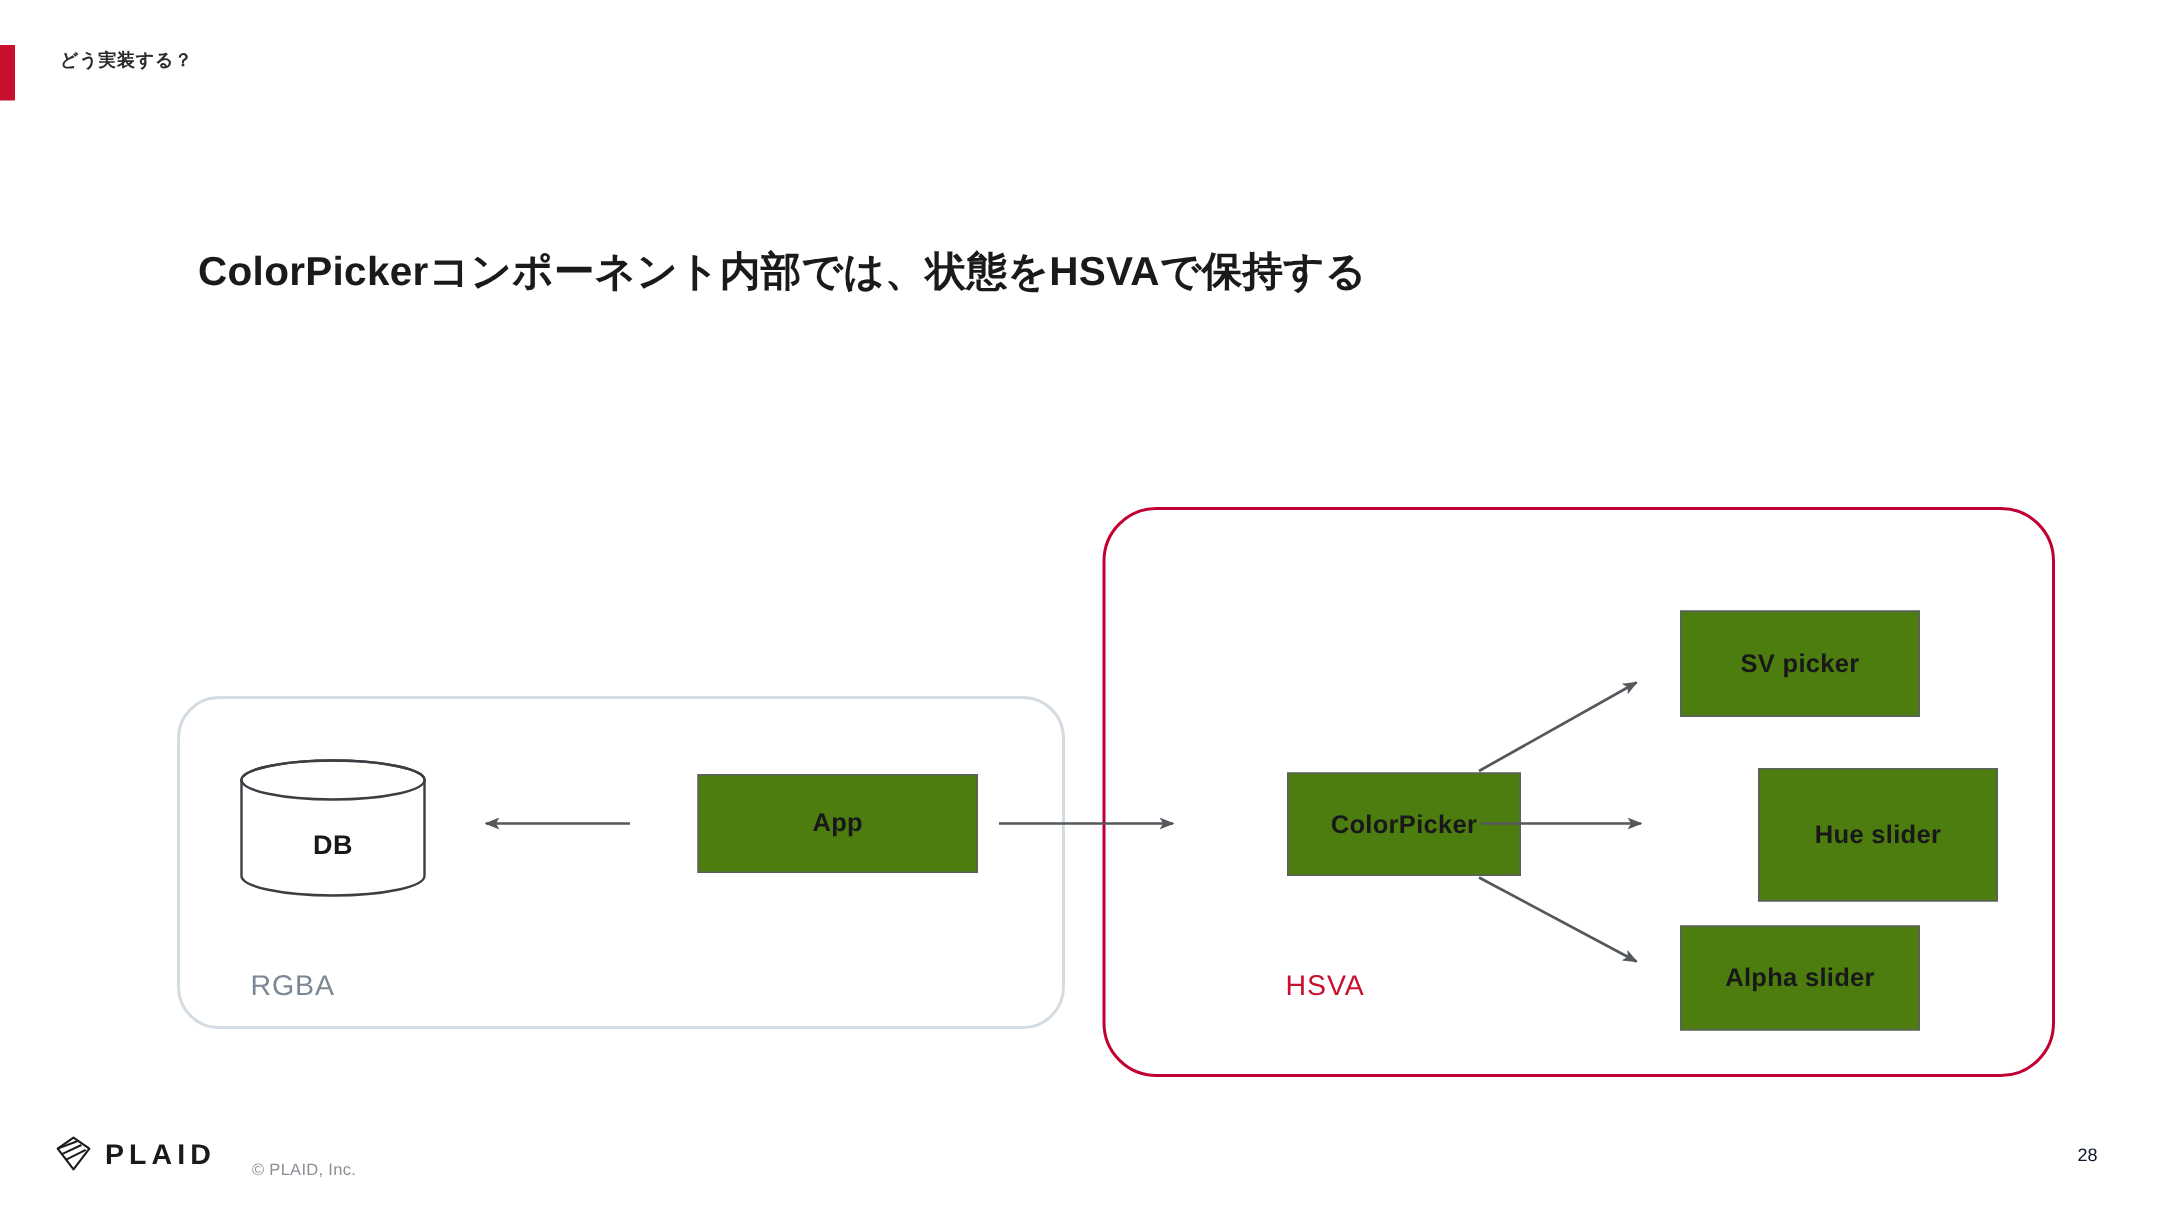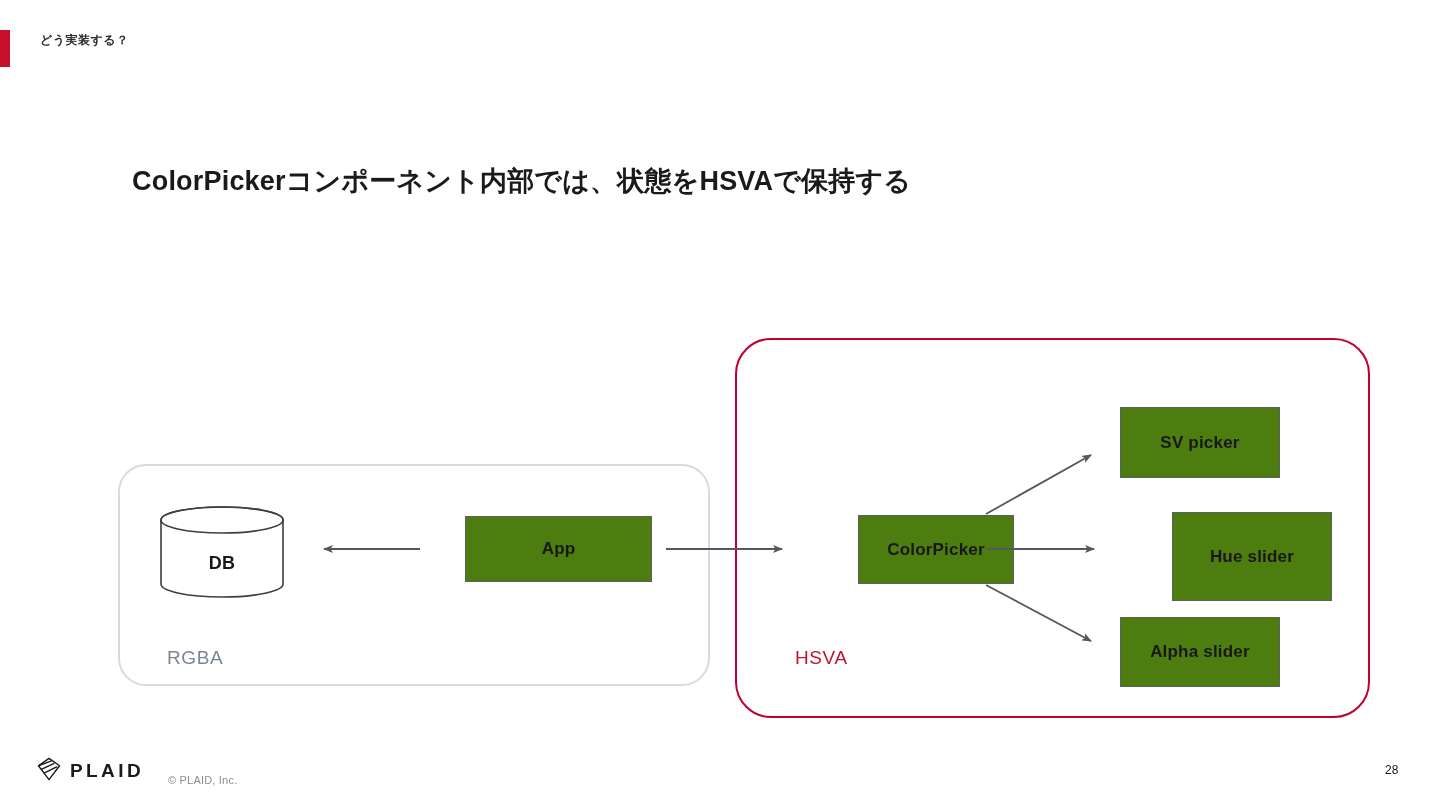--- a/index.html
+++ b/index.html
@@ -80,21 +80,21 @@
     font-weight: 400;
     letter-spacing: 0.6px;
     white-space: nowrap;
   }
   .label-rgba {
     left: 167px;
     top: 647px;
     color: #7b8794;
   }
   .label-hsva {
-    left: 795px;
+    left: 857px;
     top: 647px;
     color: #c8102e;
   }
 
   
   .node-box {
     position: absolute;
     box-sizing: border-box;
     border: 1.6px solid #5b5f63;
     background: #4d7c0f;

